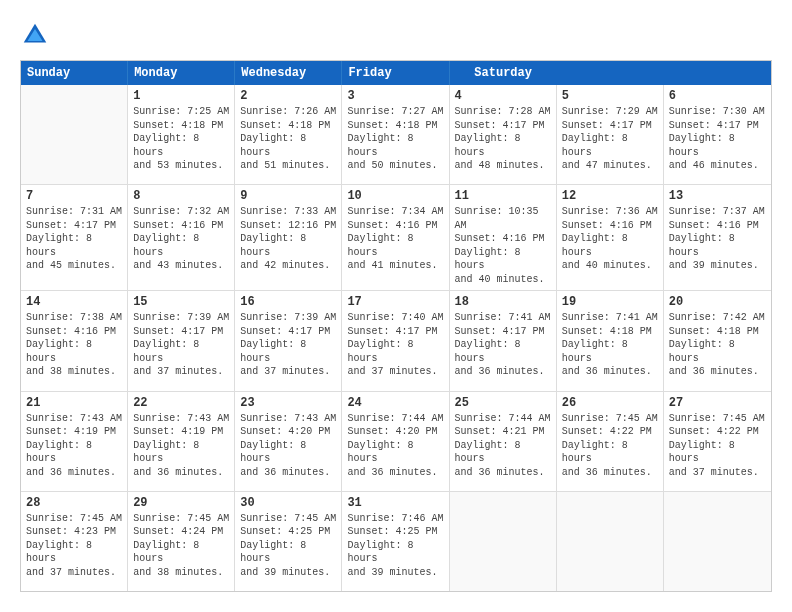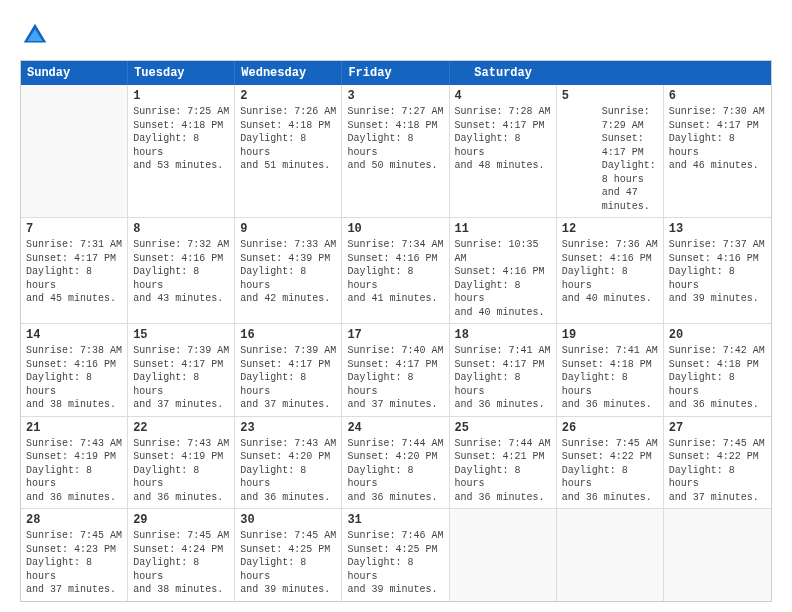--- a/index.html
+++ b/index.html
@@ -133,21 +133,21 @@
     </div>
     <div class="title-section">
       <div class="month-title"></div>
       <div class="location"></div>
     </div>
   </div>
 
   <div class="calendar">
     <div class="calendar-header" id="cal-header">
         <div class="cal-header-cell">Sunday</div>
-        <div class="cal-header-cell">Tuesday</div>
+        <div class="cal-header-cell">Monday</div>
         <div class="cal-header-cell">Wednesday</div>
         <div class="cal-header-cell">Friday</div>
         <div class="cal-header-cell">Saturday</div>
       </div>
     <div class="calendar-body" id="cal-body">
         <div class="cal-row">
           <div class="cal-cell empty"></div>
           <div class="cal-cell">
             <span class="day-number">1</span>
             <div class="cell-text" style="white-space: pre-line;">Sunrise: 7:25 AM
@@ -171,21 +171,21 @@
           </div>
           <div class="cal-cell">
             <span class="day-number">4</span>
             <div class="cell-text" style="white-space: pre-line;">Sunrise: 7:28 AM
 Sunset: 4:17 PM
 Daylight: 8 hours
 and 48 minutes.</div>
           </div>
           <div class="cal-cell">
             <span class="day-number">5</span>
-            <div class="cell-text" style="white-space: pre-line; margin-left: 40px;">Sunrise: 7:29 AM
+            <div class="cell-text" style="white-space: pre-line;">Sunrise: 7:29 AM
 Sunset: 4:17 PM
 Daylight: 8 hours
 and 47 minutes.</div>
           </div>
           <div class="cal-cell">
             <span class="day-number">6</span>
             <div class="cell-text" style="white-space: pre-line;">Sunrise: 7:30 AM
 Sunset: 4:17 PM
 Daylight: 8 hours
 and 46 minutes.</div>
@@ -202,21 +202,21 @@
           <div class="cal-cell">
             <span class="day-number">8</span>
             <div class="cell-text" style="white-space: pre-line;">Sunrise: 7:32 AM
 Sunset: 4:16 PM
 Daylight: 8 hours
 and 43 minutes.</div>
           </div>
           <div class="cal-cell">
             <span class="day-number">9</span>
             <div class="cell-text" style="white-space: pre-line;">Sunrise: 7:33 AM
-Sunset: 4:39 PM
+Sunset: 12:16 PM
 Daylight: 8 hours
 and 42 minutes.</div>
           </div>
           <div class="cal-cell">
             <span class="day-number">10</span>
             <div class="cell-text" style="white-space: pre-line;">Sunrise: 7:34 AM
 Sunset: 4:16 PM
 Daylight: 8 hours
 and 41 minutes.</div>
           </div>

